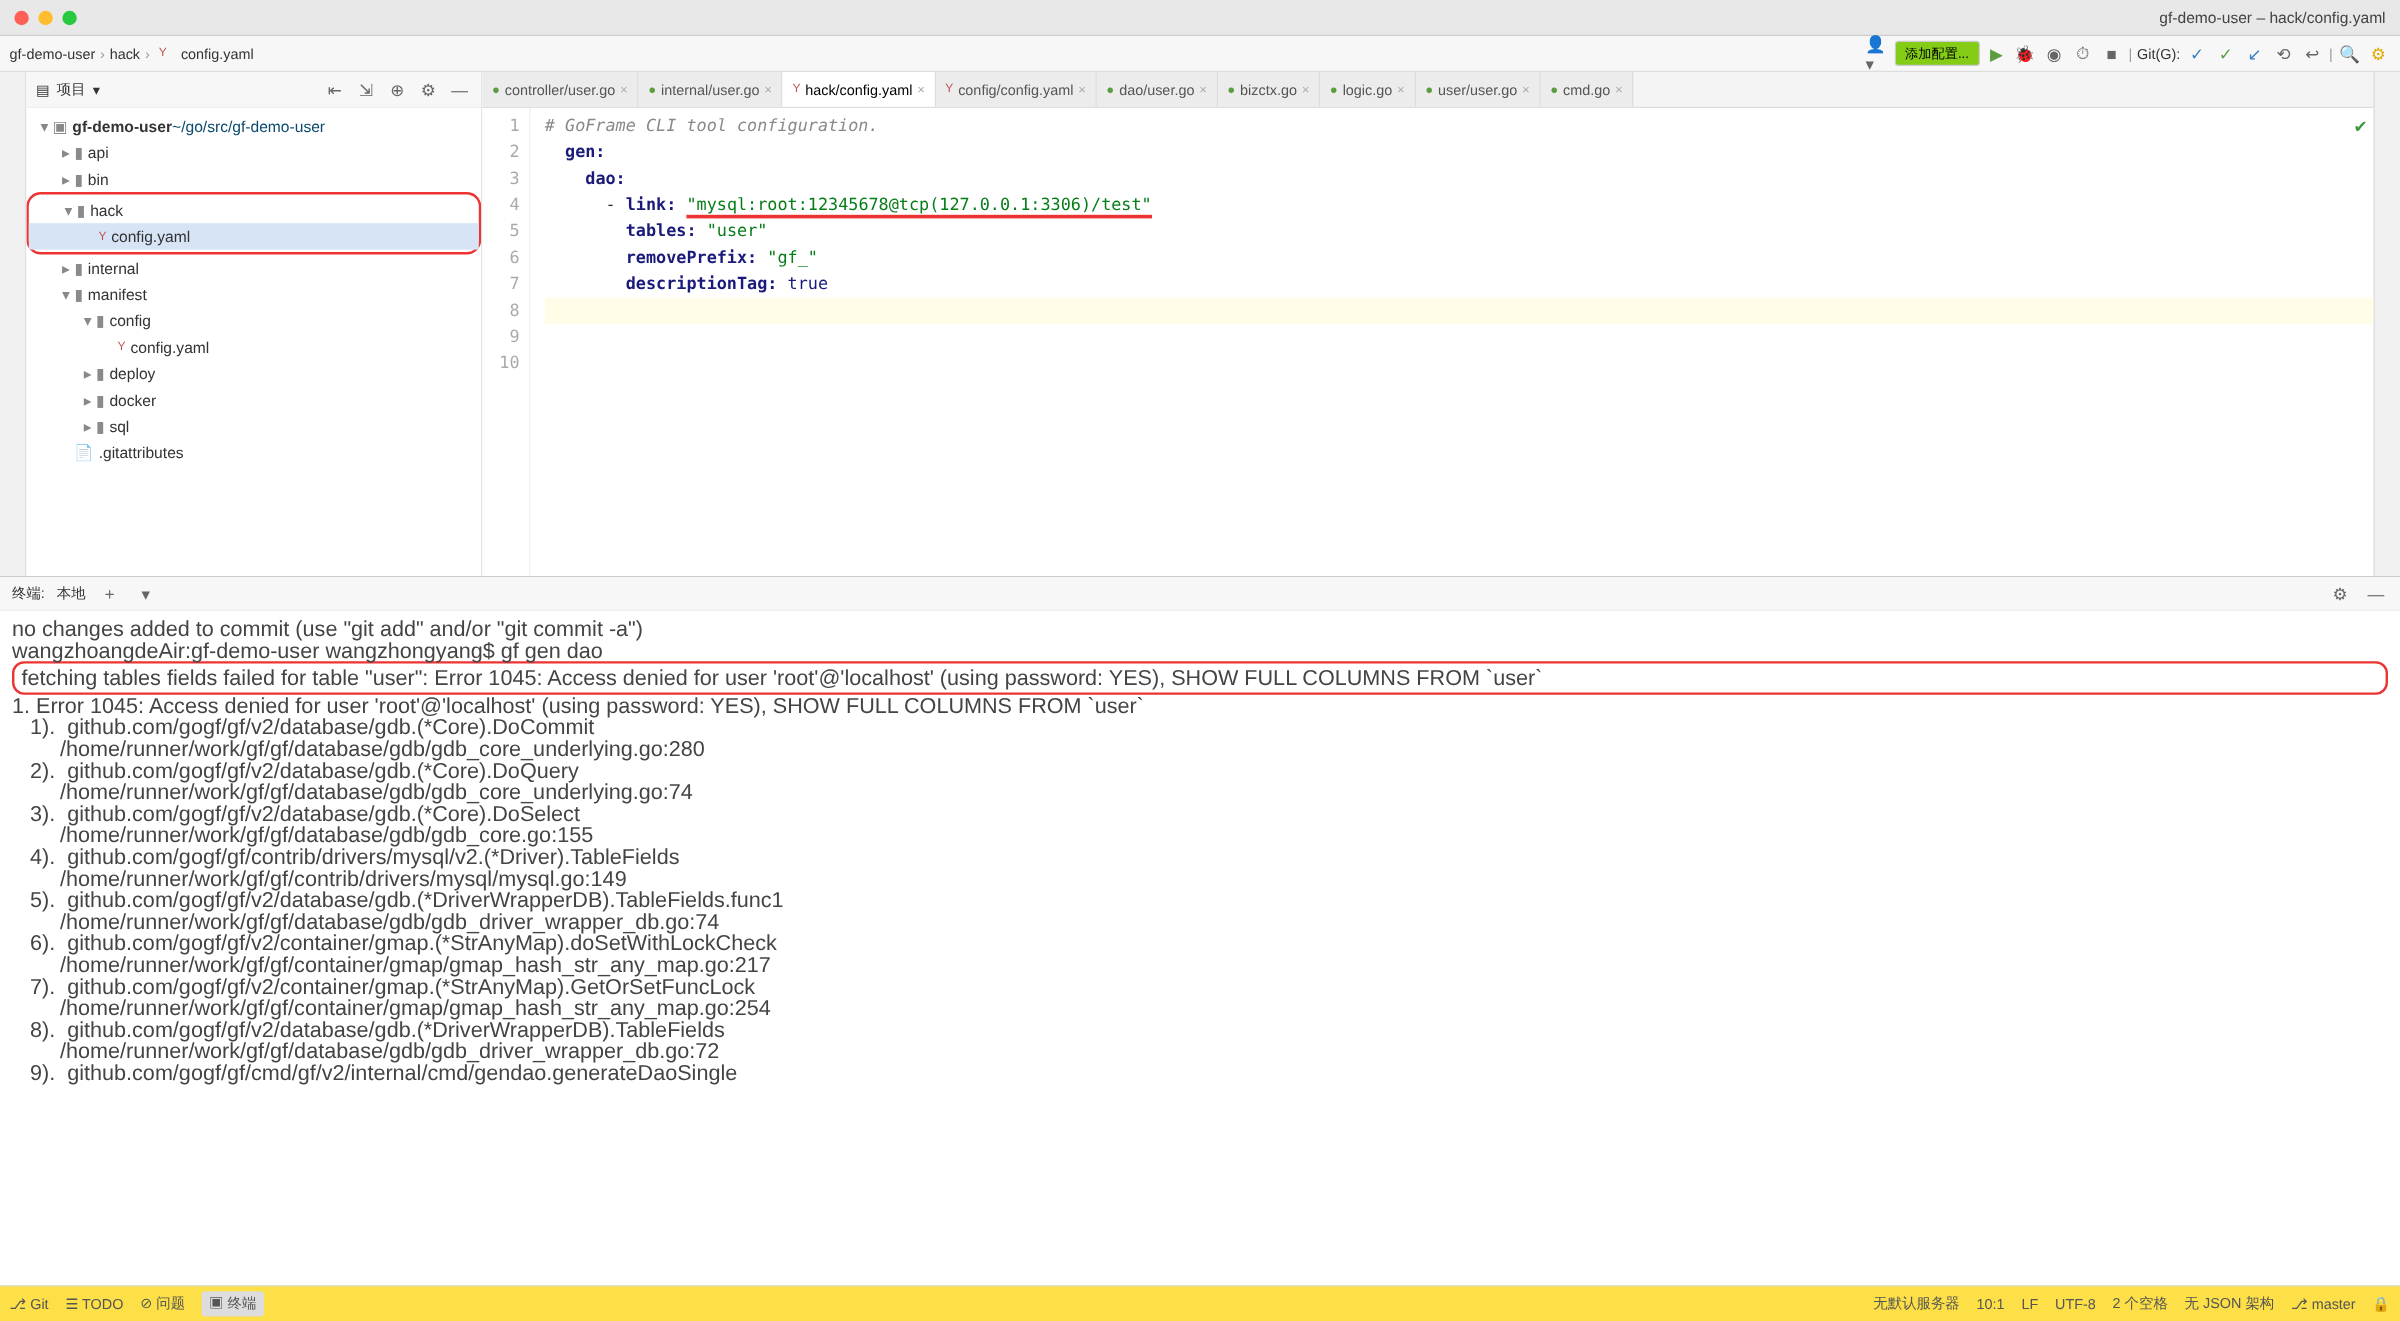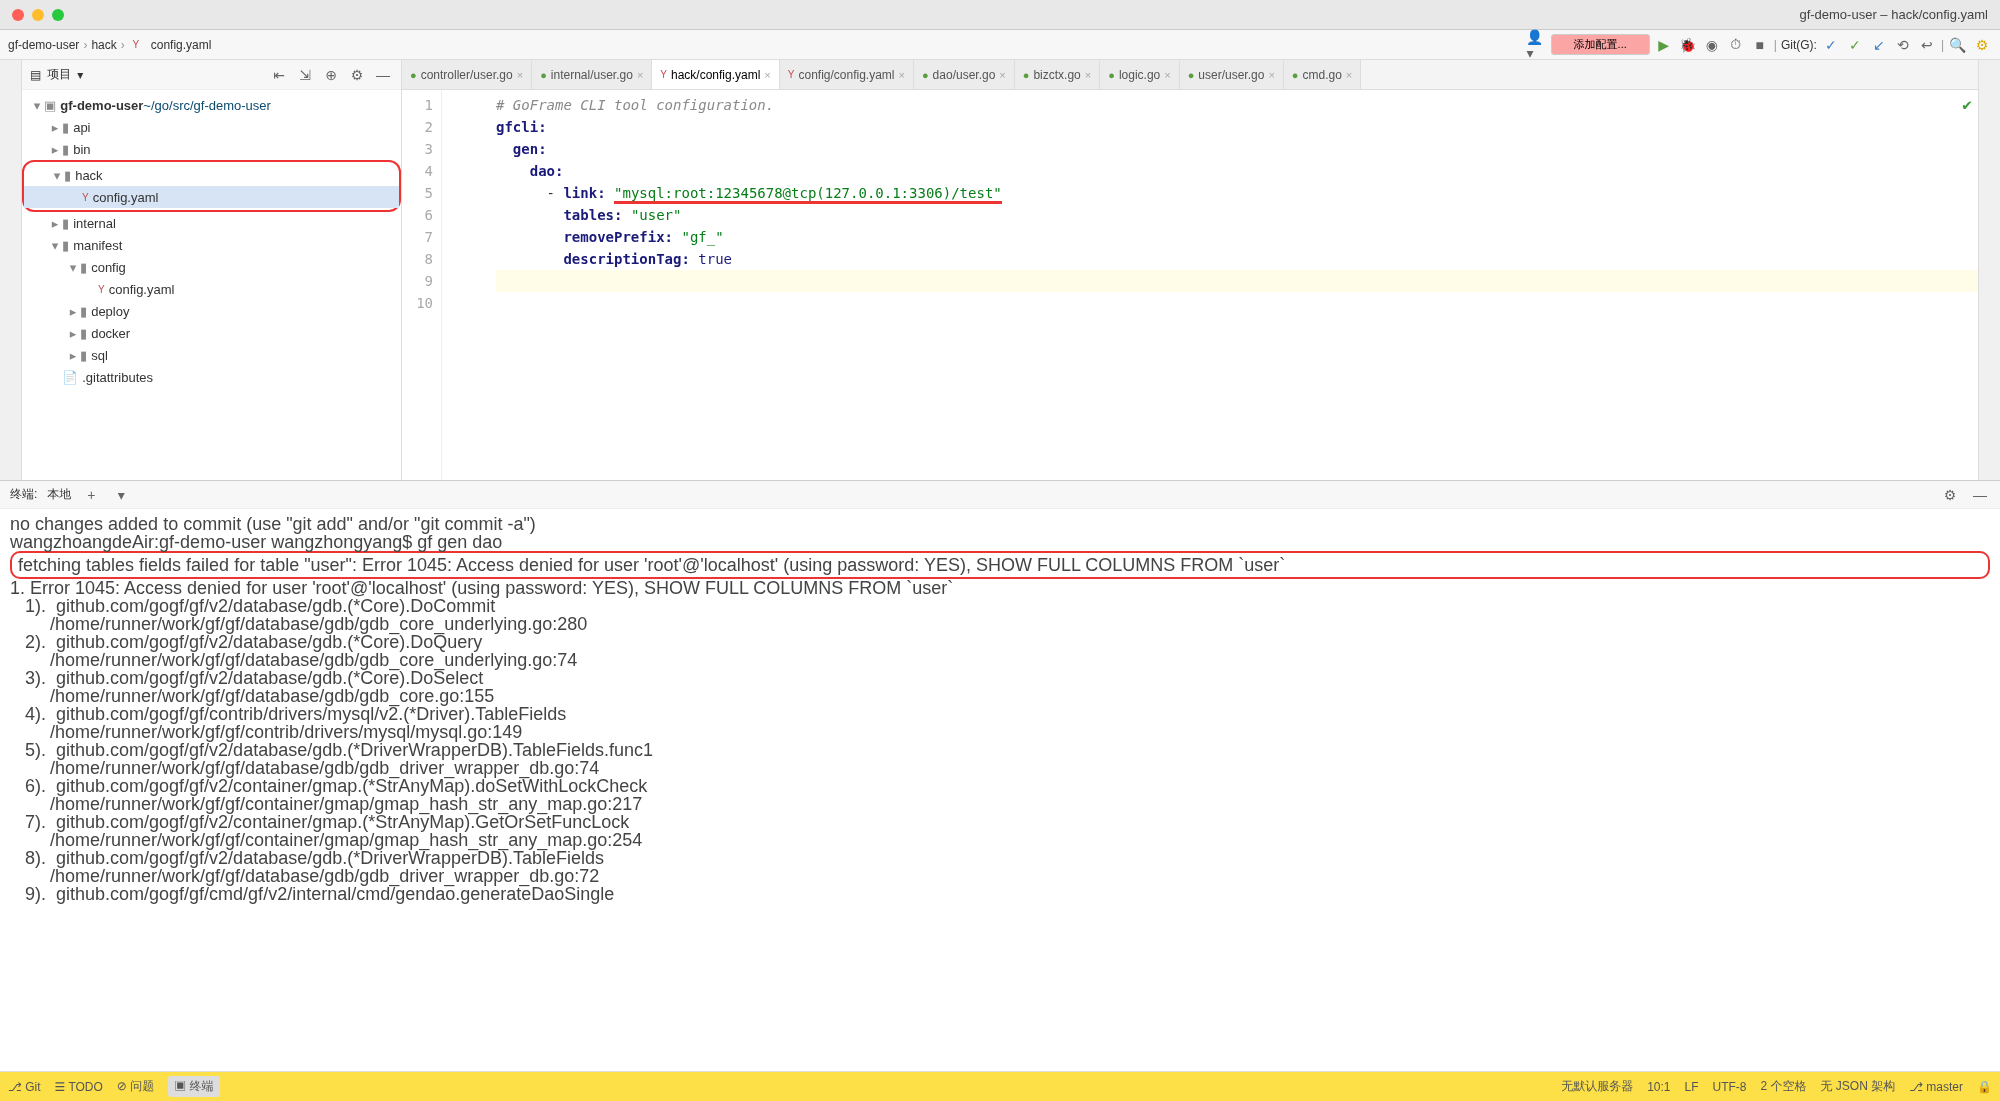--- a/index.html
+++ b/index.html
@@ -10,21 +10,21 @@
 .dot.r { background: #ff5f56; }
 .dot.y { background: #ffbd2e; }
 .dot.g { background: #27c93f; }
 .title { flex: 1; text-align: right; font-size: 13px; color: #444; }
 .toolbar { height: 30px; background: #f7f7f7; border-bottom: 1px solid #ddd; display: flex; align-items: center; padding: 0 8px; gap: 4px; font-size: 12px; }
 .crumbs { display: flex; align-items: center; gap: 4px; flex: 1; }
 .crumb { color: #333; }
 .crumb-sep { color: #999; }
 .crumb-icon { width: 14px; height: 14px; display: inline-flex; align-items: center; justify-content: center; font-size: 10px; }
 .spacer { flex: 1; }
-.tb-btn { padding: 2px 22px; border: 1px solid #ccc; border-radius: 3px; background: #fca5a5; font-size: 11px; }
+.tb-btn { padding: 2px 8px; border: 1px solid #ccc; border-radius: 3px; background: #84cc16; font-size: 11px; }
 .tb-icon { width: 20px; height: 20px; display: inline-flex; align-items: center; justify-content: center; color: #666; font-size: 14px; }
 .tb-icon.green{color:#5a9e3f;}
 .tb-icon.blue{color:#3b7fc4;}
 .tb-icon.yellow{color:#e0a800;}
 .main { display: flex; height: calc(100% - 60px - 30px); }
 .side-rail { width: 22px; background: #f0f0f0; border-right: 1px solid #ddd; display: flex; flex-direction: column; align-items: center; padding-top: 4px; gap: 8px; writing-mode: vertical-lr; font-size: 11px; color: #666;}
 .sidebar { width: 380px; background: #fff; border-right: 1px solid #ddd; display: flex; flex-direction: column; }
 .sidebar-head { height: 30px; display: flex; align-items: center; padding: 0 8px; border-bottom: 1px solid #eee; gap: 6px; background:#f7f7f7;}
 .tree { flex: 1; overflow: auto; padding: 4px 0; font-size: 13px; }
 .tree-row { display: flex; align-items: center; height: 22px; padding-left: 8px; cursor: pointer; white-space: nowrap; }
@@ -36,21 +36,21 @@
 .editor-area { flex: 1; display: flex; flex-direction: column; }
 .tabs { height: 30px; display: flex; align-items: center; background: #f4f4f4; border-bottom: 1px solid #ddd; overflow: hidden; }
 .tab { display: flex; align-items: center; height: 100%; padding: 0 8px; gap: 4px; border-right: 1px solid #ddd; font-size: 12px; color: #555; background:#ececec; }
 .tab.active { background: #fff; color: #000; }
 .tab .x { color: #aaa; font-size: 11px; }
 .tab .fi { color: #5a9e3f; font-size: 11px;}
 .tab .fy { color: #c24f4f; font-size:10px;}
 .editor { flex: 1; display: flex; font-family: "Menlo","Consolas",monospace; font-size: 14px; background: #fff; overflow: hidden;}
 .gutter { width: 40px; background: #fff; border-right: 1px solid #eee; text-align: right; color: #aaa; padding: 4px 8px 0 0; line-height: 22px; }
 .code { flex: 1; padding: 4px 0 0 12px; line-height: 22px; position: relative; }
-.code .line { white-space: pre; margin-left: 42px; }
+.code .line { white-space: pre; }
 .c-comment { color: #8a8a8a; font-style: italic; }
 .c-key { color: #1a1a7a; font-weight: bold; }
 .c-str { color: #067d17; }
 .c-bool { color: #1a1a7a; }
 .underline-red { border-bottom: 3px solid #e33; }
 .terminal-panel { position: absolute; left: 0; right:0; bottom: 30px; top: 480px; background: #fff; border-top: 1px solid #ccc; display: flex; flex-direction: column; }
 .term-head { height: 28px; display: flex; align-items: center; padding: 0 10px; gap: 10px; border-bottom: 1px solid #eee; font-size: 12px; background:#f7f7f7;}
 .term-body { flex: 1; padding: 6px 10px; font-family: Liberation Sans, sans-serif; font-size: 18px; color: #444; overflow: auto; line-height: 18px; white-space: pre; }
 .term-line.hl { border: 2px solid #e33; border-radius: 10px; padding: 3px 6px; display: block; }
 .statusbar { position: absolute; bottom: 0; left: 0; right: 0; height: 30px; background: #fde047; border-top: 1px solid #ddd; display: flex; align-items: center; padding: 0 8px; gap: 14px; font-size: 12px; color: #555; }
@@ -244,21 +244,20 @@
           <div>5</div>
           <div>6</div>
           <div>7</div>
           <div>8</div>
           <div>9</div>
           <div>10</div>
         </div>
       <div class="code">
         <span class="green-check">✔</span>
         <div class="line"><span class="c-comment"># GoFrame CLI tool configuration.</span></div>
-        <div class="line"><span class="c-key">gfcli:</span></div>
         <div class="line">  <span class="c-key">gen:</span></div>
         <div class="line">    <span class="c-key">dao:</span></div>
         <div class="line">      - <span class="c-key">link:</span> <span class="c-str underline-red">"mysql:root:12345678@tcp(127.0.0.1:3306)/test"</span></div>
         <div class="line">        <span class="c-key">tables:</span> <span class="c-str">"user"</span></div>
         <div class="line">        <span class="c-key">removePrefix:</span> <span class="c-str">"gf_"</span></div>
         <div class="line">        <span class="c-key">descriptionTag:</span> <span class="c-bool">true</span></div>
         <div class="line" style="background:#fffde7;"> </div>
       </div>
     </div>
   </div>

